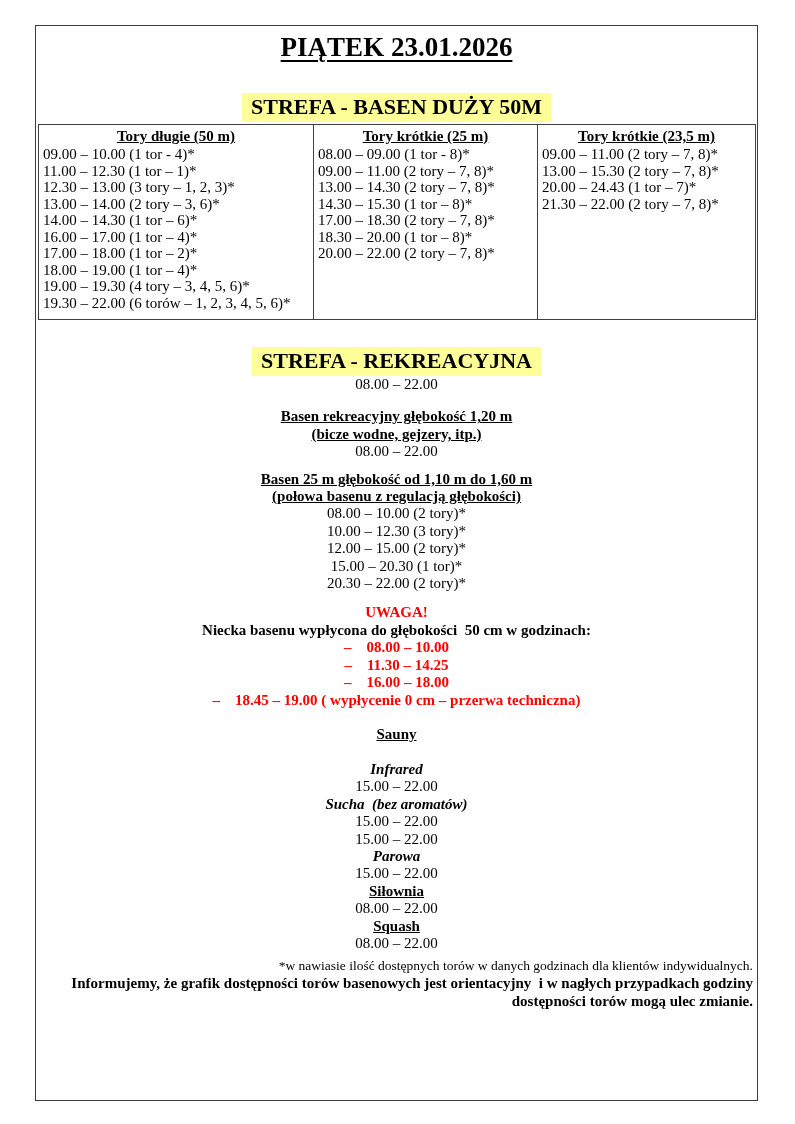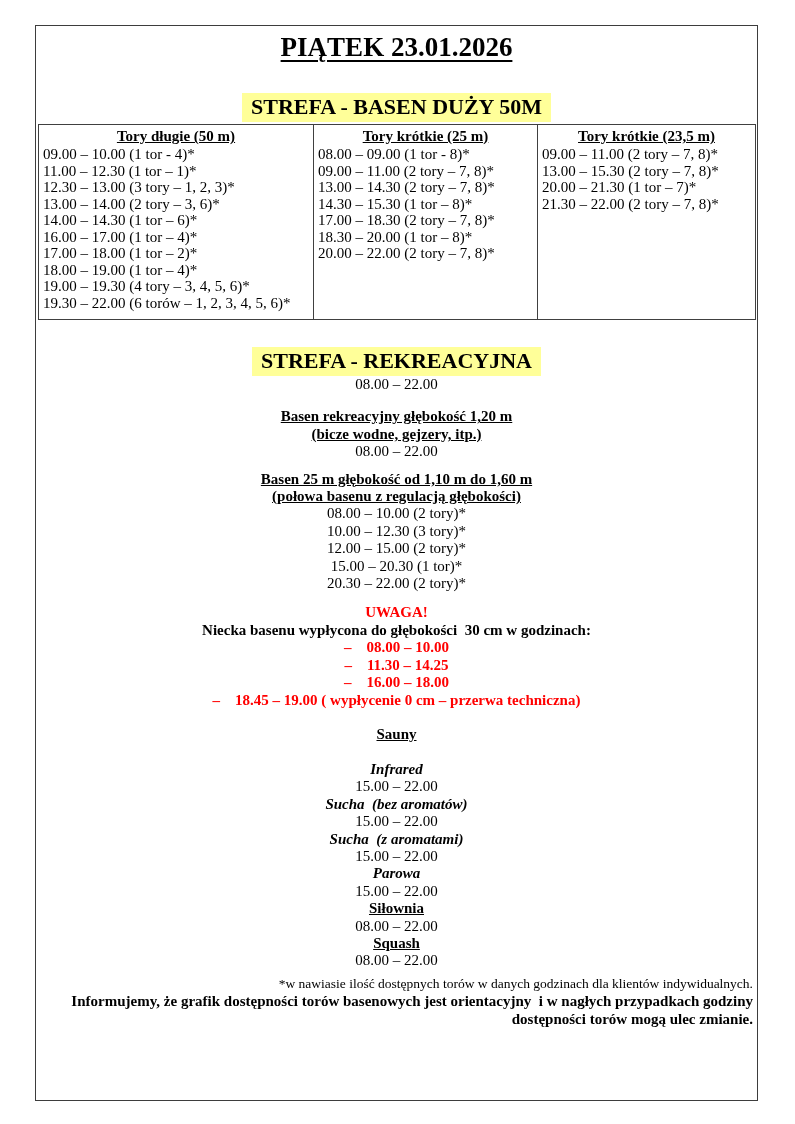--- a/index.html
+++ b/index.html
@@ -104,21 +104,21 @@
               <div class="lane-row">17.00 – 18.30 (2 tory – 7, 8)*</div>
               <div class="lane-row">18.30 – 20.00 (1 tor – 8)*</div>
               <div class="lane-row">20.00 – 22.00 (2 tory – 7, 8)*</div>
             </div>
       </td>
       <td>
         <div class="col-header">Tory krótkie (23,5 m)</div>
         <div>
               <div class="lane-row">09.00 – 11.00 (2 tory – 7, 8)*</div>
               <div class="lane-row">13.00 – 15.30 (2 tory – 7, 8)*</div>
-              <div class="lane-row">20.00 – 21.30 (1 tor – 7)*</div>
+              <div class="lane-row">20.00 – 24.43 (1 tor – 7)*</div>
               <div class="lane-row">21.30 – 22.00 (2 tory – 7, 8)*</div>
             </div>
       </td>
     </tr>
   </tbody>
     </table>
 
   <div class="zone-row rec">
     <span class="zone-title">STREFA - REKREACYJNA</span>
   </div>
@@ -140,21 +140,21 @@
         <div>08.00 – 10.00 (2 tory)*</div>
         <div>10.00 – 12.30 (3 tory)*</div>
         <div>12.00 – 15.00 (2 tory)*</div>
         <div>15.00 – 20.30 (1 tor)*</div>
         <div>20.30 – 22.00 (2 tory)*</div>
       </div>
   </div>
 
   <div class="notice">
     <div class="notice-title">UWAGA!</div>
-    <div class="notice-subtitle pre">Niecka basenu wypłycona do głębokości  30 cm w godzinach:</div>
+    <div class="notice-subtitle pre">Niecka basenu wypłycona do głębokości  50 cm w godzinach:</div>
     <div>
         <div class="notice-item pre">–    08.00 – 10.00</div>
         <div class="notice-item pre">–    11.30 – 14.25</div>
         <div class="notice-item pre">–    16.00 – 18.00</div>
         <div class="notice-item pre">–    18.45 – 19.00 ( wypłycenie 0 cm – przerwa techniczna)</div>
       </div>
   </div>
 
   <div class="sauna-title-row">
     <span class="sauna-title">Sauny</span>
@@ -162,21 +162,20 @@
   <div class="sauna-list">
       <div class="sauna-item">
       <div class="sauna-name pre">Infrared</div>
       <div>15.00 – 22.00</div>
     </div>
       <div class="sauna-item">
       <div class="sauna-name pre">Sucha  (bez aromatów)</div>
       <div>15.00 – 22.00</div>
     </div>
       <div class="sauna-item">
-      <div class="sauna-name pre">Sucha  (z aromatami)</div>
       <div>15.00 – 22.00</div>
     </div>
       <div class="sauna-item">
       <div class="sauna-name pre">Parowa</div>
       <div>15.00 – 22.00</div>
     </div>
     </div>
 
   <div class="facilities">
       <div class="facility-item">

